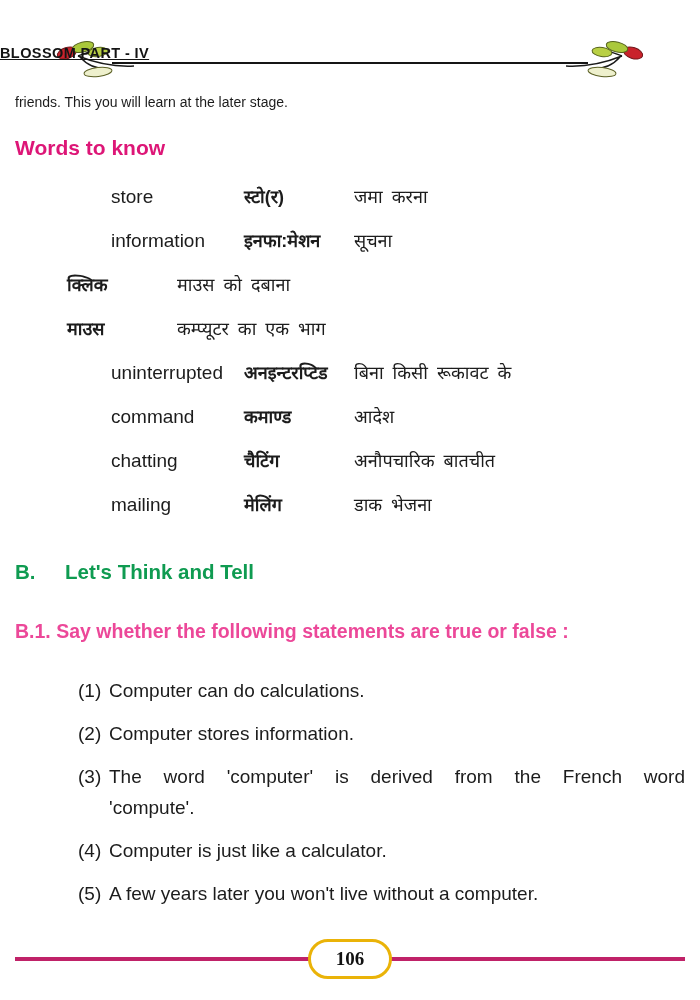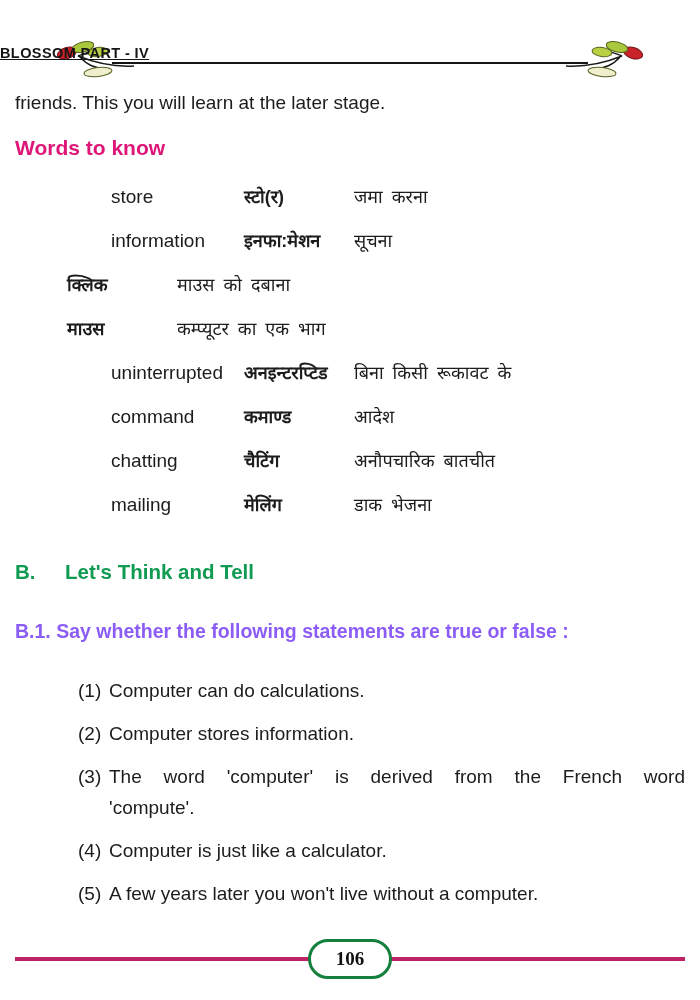--- a/index.html
+++ b/index.html
@@ -15,52 +15,52 @@
   .header-line { position:absolute; left:112px; right:112px; top:62px; height:2px; background:#151515; }
   .header-title {
     position:absolute; top:45px; left:0; right:0; text-align:left;
     font-weight:bold; font-size:14.5px; letter-spacing:0.4px; color:#141414;text-decoration:underline;
   }
   .ornament { position:absolute; top:36px; width:78px; height:48px; }
   .ornament.left  { left:56px; }
   .ornament.right { right:56px; transform:scaleX(-1); }
 
   
-  .intro { margin:6px 15px 0 15px; font-size:19px; line-height:23px; }
+  .intro { margin:6px 15px 0 15px; font-size:14px; line-height:23px; }
 
   
   .words-heading { margin:21px 15px 0 15px; font-size:21px; font-weight:bold; color:#dd1677; line-height:25px; }
 
   .vocab { margin:25px 15px 0 67px; }
   .vocab-row { display:flex; line-height:24px; margin-bottom:20px; }
   .vocab-word { width:133px; font-size:19px; flex-shrink:0;margin-left:44px; }
   .vocab-pron { width:110px; font-size:18px; flex-shrink:0;font-weight:bold; }
   .vocab-meaning { font-size:18px; word-spacing:4px; }
 
   
   .section-b { margin:43px 15px 0 15px; display:flex; font-size:20.5px; font-weight:bold; color:#0f9b51; line-height:24px; }
   .section-b-label { width:50px; flex-shrink:0; }
 
   
-  .section-b1 { margin:36px 15px 0 15px; font-size:19.5px; font-weight:bold; color:#8b5cf6; line-height:23px; }
+  .section-b1 { margin:36px 15px 0 15px; font-size:19.5px; font-weight:bold; color:#ec4899; line-height:23px; }
 
   
   .statements { margin:32px 15px 0 78px; }
   .stmt { display:flex; margin-bottom:12px; font-size:19px; line-height:31px; }
   .stmt-num { width:31px; flex-shrink:0; }
   .stmt-text { flex:1; }
   .justify-full { text-align:justify; text-align-last:justify; }
 
   
   .footer { position:absolute; left:0; top:938px; width:700px; height:50px; }
   .footer-line { position:absolute; left:15px; right:15px; top:19px; height:4px; background:#c02268; }
   .page-pill {
     position:absolute; left:50%; top:1px; transform:translateX(-50%);
     width:84px; height:40px; background:#ffffff;
-    border:3px solid #15803d; border-radius:20px;
+    border:3px solid #eab308; border-radius:20px;
     display:flex; align-items:center; justify-content:center;
     font-family:"Liberation Serif","DejaVu Serif",serif; font-weight:bold; font-size:19px; color:#111;
   }
 </style>
 </head>
 <body>
 
 <div class="page">
 
   <div class="header">

